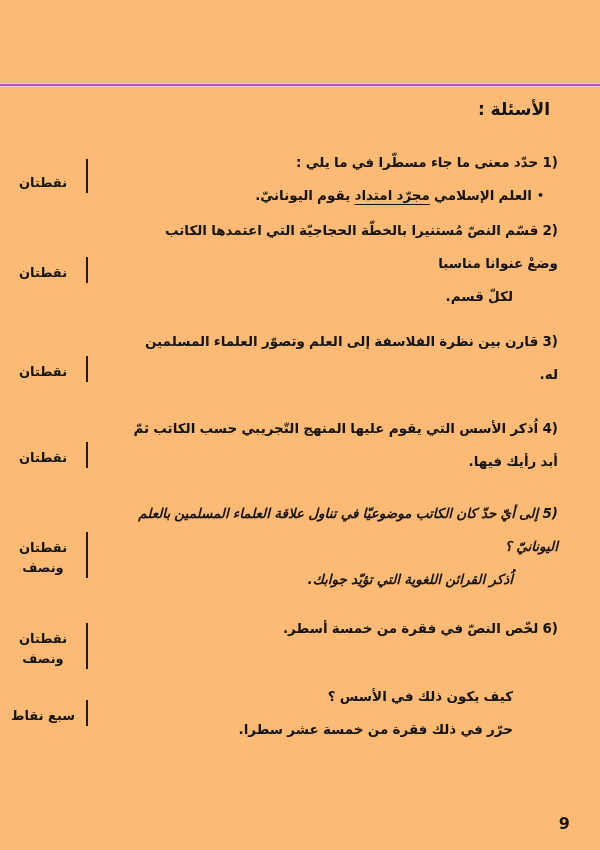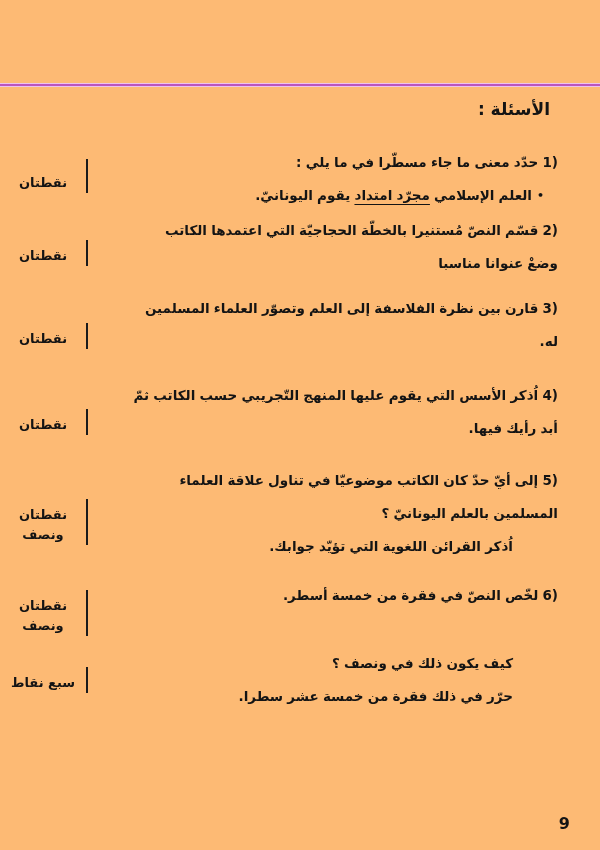--- a/index.html
+++ b/index.html
@@ -54,21 +54,21 @@
     line-height: 33px;
     padding-right: 42px;
     word-spacing: -0.5px;
   }
   
   .r1 .qtext { padding-top: 8px;  padding-bottom: 2px; }
   .r1 .points { padding-top: 14px; }
   .r2 .qtext { padding-bottom: 12px; }
   .r3 .qtext { padding-bottom: 21px; }
   .r4 .qtext { padding-bottom: 19px; }
-  .r5 .qtext { padding-bottom: 16px; }
+  .r5 .qtext { padding-bottom: 16px; font-style: italic; }
   .r6 .qtext { padding-bottom: 35px; }
   .r7 .qtext { padding-bottom: 0; }
   .qnum { direction: ltr; unicode-bidi: embed; }
   .bullet-line { padding-right: 14px; }
   .bullet {
     font-size: 11px;
     margin-left: 5px;
     vertical-align: 1px;
   }
   .u {
@@ -104,20 +104,21 @@
         <div class="bullet-line"><span class="bullet">•</span><span><span>العلم الإسلامي </span><span class="u">مجرّد امتداد</span><span> يقوم اليونانيّ.</span></span></div>
       </div>
     </div>
 
     <div class="qrow r2">
       <div class="points">
         <div>نقطتان</div>
       </div>
       <div class="qtext">
         <div><span class="qnum">2)</span> <span>قسّم النصّ مُستنيرا بالخطّة الحجاجيّة التي اعتمدها الكاتب وضعْ عنوانا مناسبا</span></div>
+        <div class="cont">لكلّ قسم.</div>
       </div>
     </div>
 
     <div class="qrow r3">
       <div class="points">
         <div>نقطتان</div>
       </div>
       <div class="qtext">
         <div><span class="qnum">3)</span> <span>قارن بين نظرة الفلاسفة إلى العلم وتصوّر العلماء المسلمين له.</span></div>
       </div>
@@ -151,21 +152,21 @@
       <div class="qtext">
         <div><span class="qnum">6)</span> <span>لخّص النصّ في فقرة من خمسة أسطر.</span></div>
       </div>
     </div>
 
     <div class="qrow r7">
       <div class="points">
         <div>سبع نقاط</div>
       </div>
       <div class="qtext">
-        <div class="cont">كيف يكون ذلك في ونصف ؟</div>
+        <div class="cont">كيف يكون ذلك في الأسس ؟</div>
         <div class="cont">حرّر في ذلك فقرة من خمسة عشر سطرا.</div>
       </div>
     </div>
 
   </div>
 
   <div class="page-number">9</div>
 
 </div>
 

